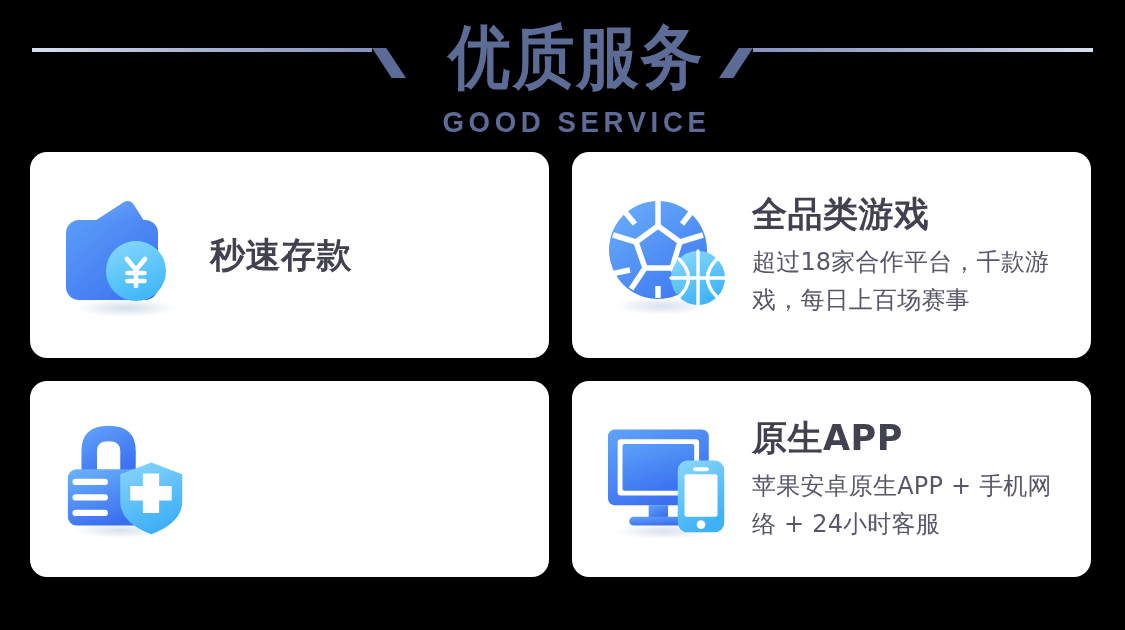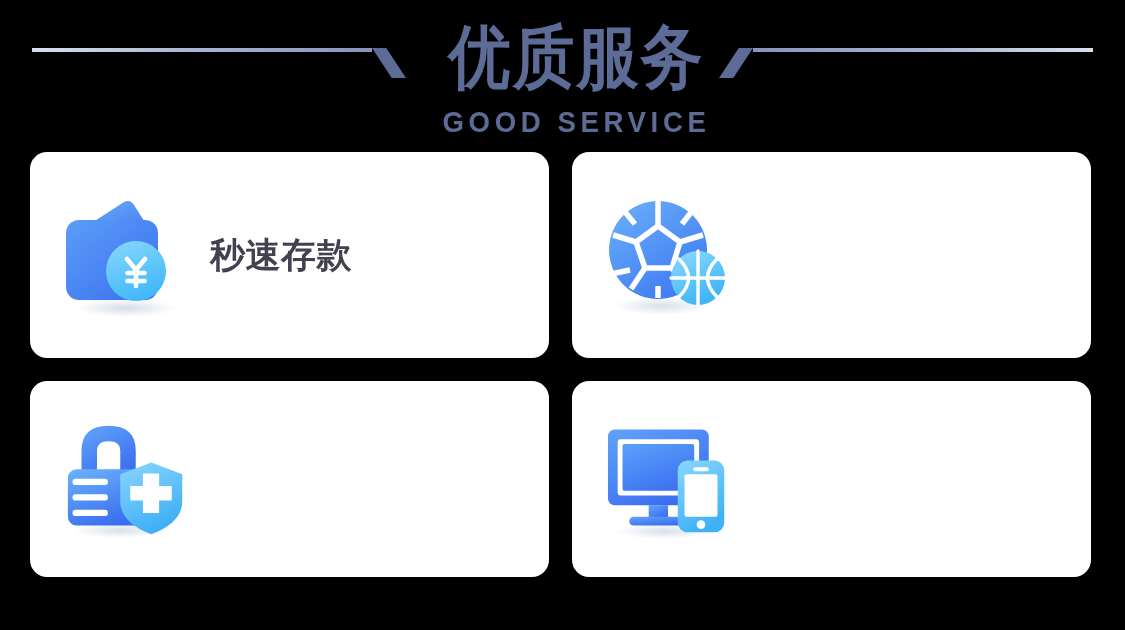--- a/index.html
+++ b/index.html
@@ -257,20 +257,22 @@
           <circle cx="98" cy="88" r="27" fill="url(#bg2)"></circle>
           <g fill="none" stroke="#ffffff" stroke-width="3.4" stroke-linecap="round">
             <path d="M98 61 V115"></path>
             <path d="M71 88 H125"></path>
             <path d="M79 69 Q98 88 79 107"></path>
             <path d="M117 69 Q98 88 117 107"></path>
           </g>
         </svg>
       </div>
       <div class="card-text">
+        <div class="card-title">全品类游戏</div>
+        <div class="card-desc">超过18家合作平台，千款游戏，每日上百场赛事</div>
       </div>
     </div>
 
     <div class="card row2">
       <div class="icon-wrap">
         <svg viewBox="0 0 140 130" xmlns="http://www.w3.org/2000/svg">
           <defs>
             <linearGradient id="lg" x1="0" y1="0" x2="0.6" y2="1">
               <stop offset="0%" stop-color="#63a6fa"></stop>
               <stop offset="100%" stop-color="#3d72f1"></stop>
@@ -328,16 +330,20 @@
           <rect x="16" y="24" width="84" height="58" rx="3" fill="#ffffff"></rect>
           <rect x="21" y="29" width="74" height="48" rx="2" fill="url(#scr)"></rect>
           <rect x="48" y="92" width="20" height="14" fill="url(#mg)"></rect>
           <rect x="28" y="104" width="60" height="9" rx="4.5" fill="url(#mg)"></rect>
           <rect x="78" y="46" width="48" height="74" rx="10" fill="url(#phg)"></rect>
           <rect x="85" y="60" width="34" height="44" rx="2" fill="#ffffff"></rect>
           <rect x="94" y="53" width="16" height="4" rx="2" fill="#ffffff"></rect>
           <circle cx="102" cy="112" r="4.5" fill="#ffffff"></circle>
         </svg>
       </div>
+      <div class="card-text">
+        <div class="card-title">原生APP</div>
+        <div class="card-desc">苹果安卓原生APP + 手机网络 + 24小时客服</div>
+      </div>
     </div>
 
   </div>
 </div>
 
 </body></html>

